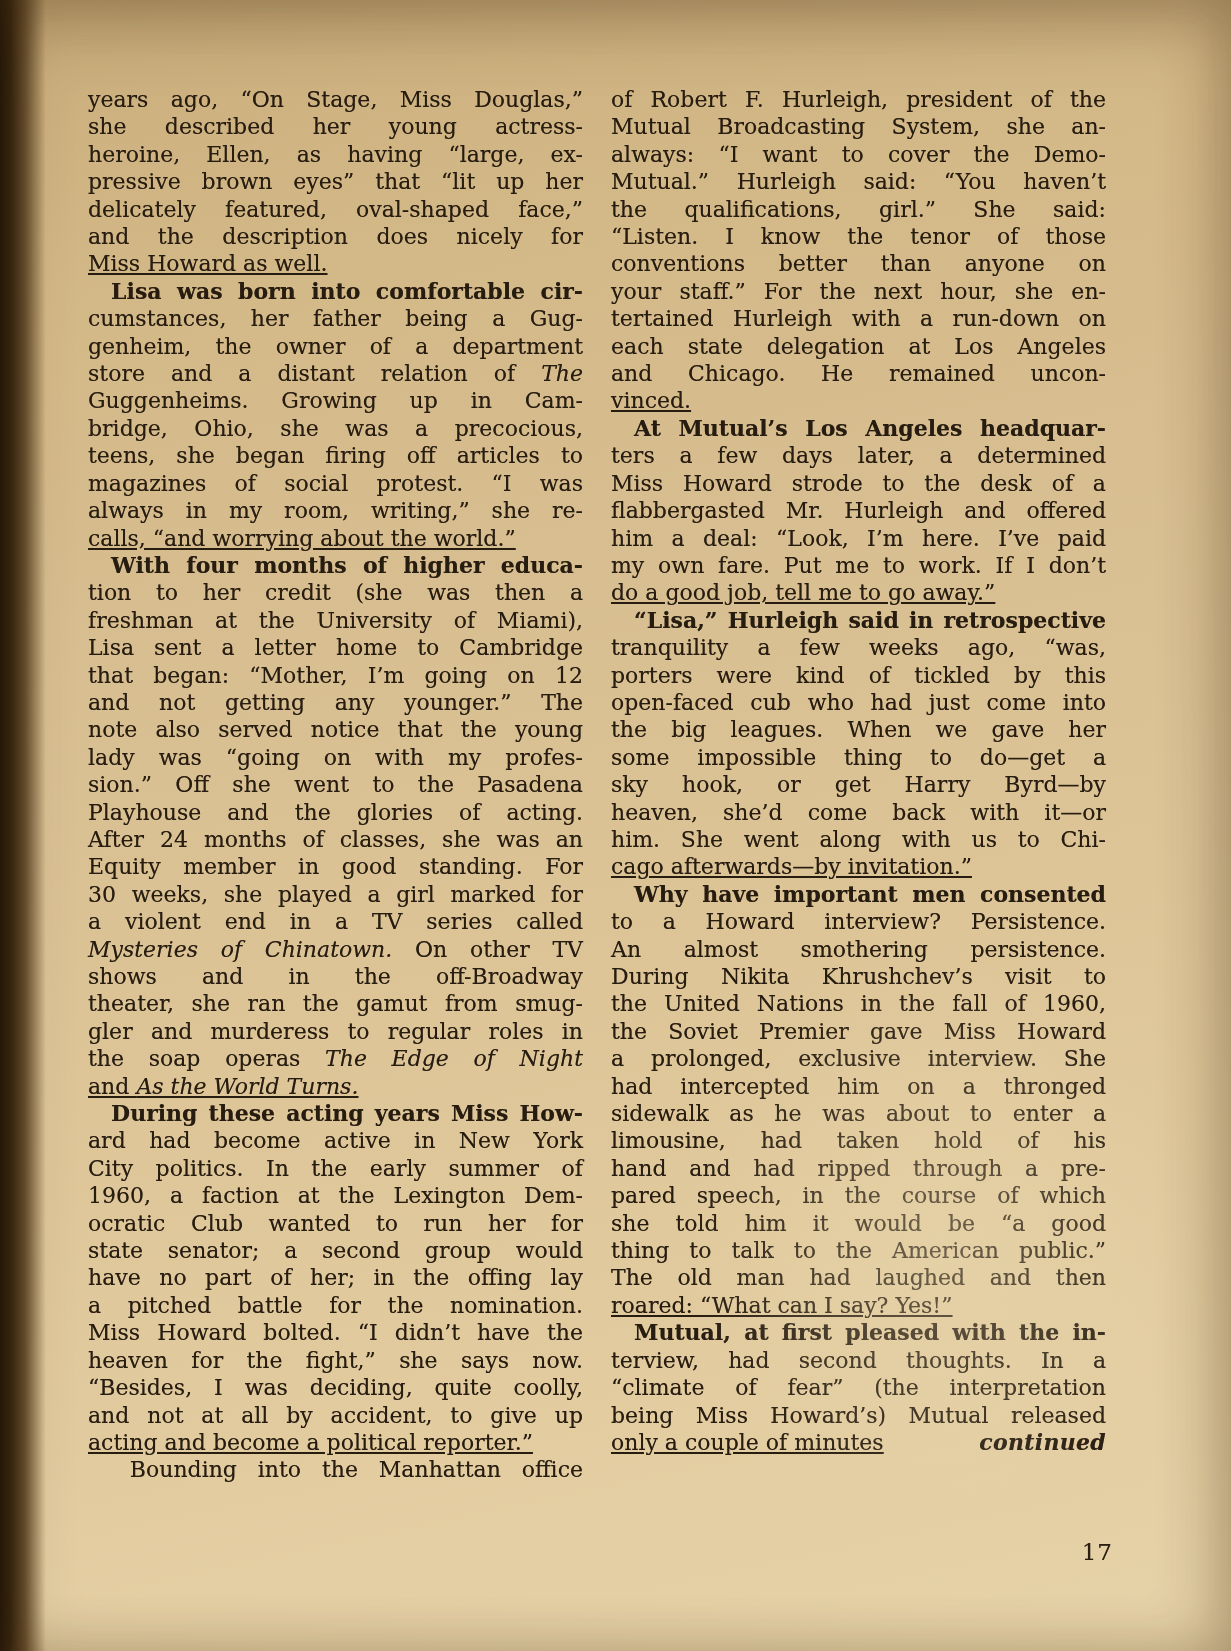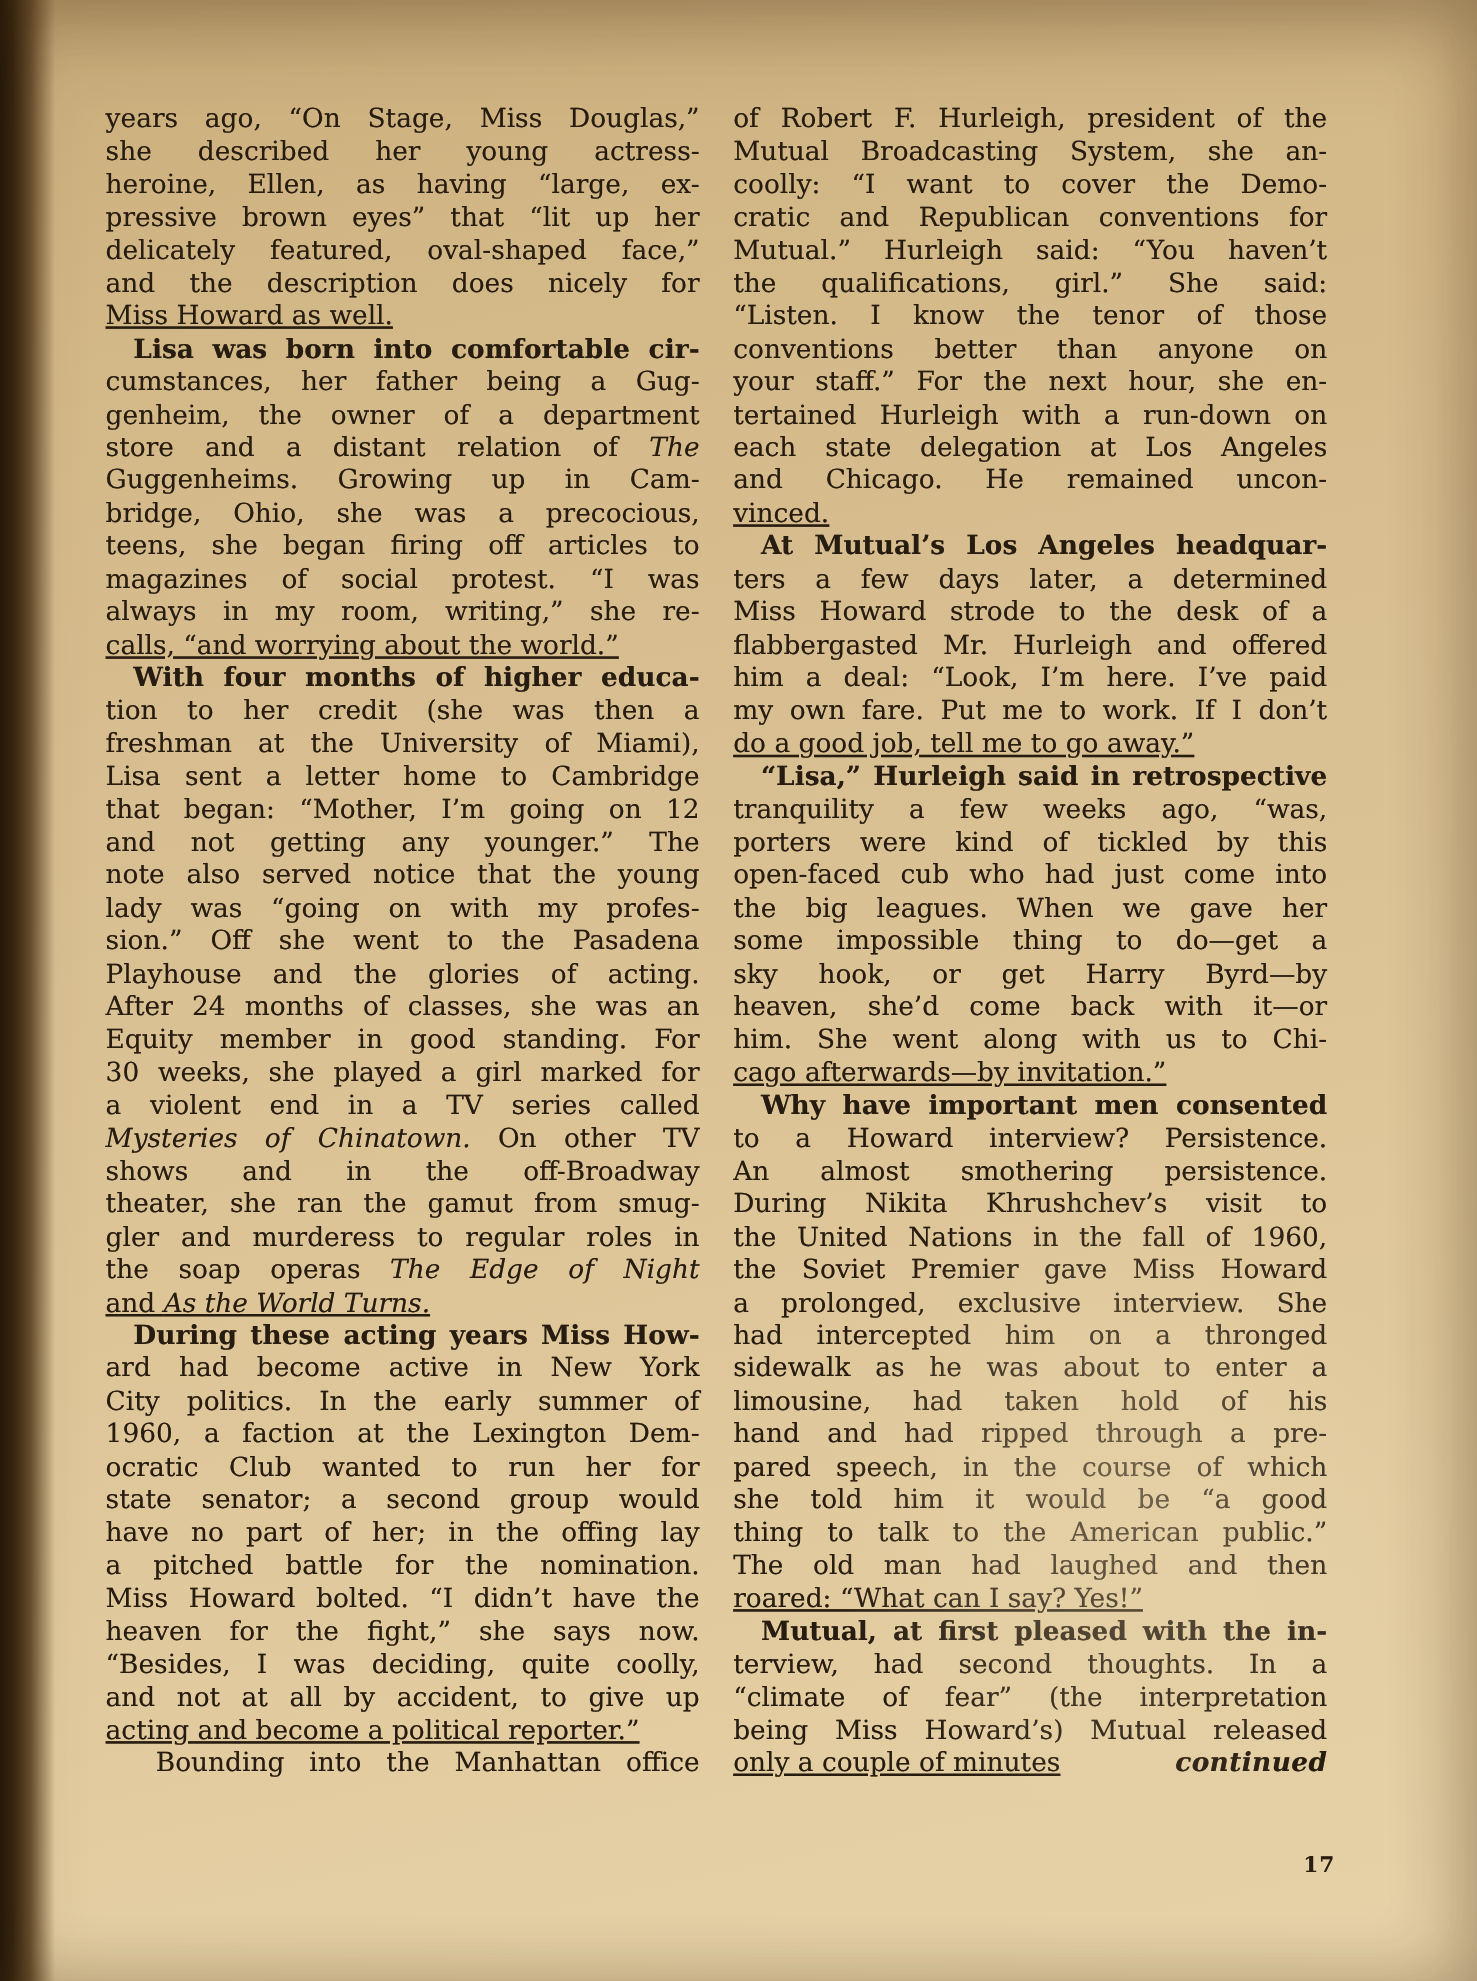--- a/index.html
+++ b/index.html
@@ -51,21 +51,21 @@
   .line.indent2 { text-indent: 1.9em; }
   .it { font-style: italic; }
   .continued {
     float: right;
     font-weight: bold;
     font-style: italic;
     letter-spacing: .3px;
   }
   .page-number {
     position: absolute; right: 118px; bottom: 86px;
-    font-weight: bold; font-size: 18px; color: #2a1e11;
+    font-weight: normal; font-size: 23px; color: #2a1e11;
     letter-spacing: 1px;
     text-shadow: 0 0 0.5px rgba(42,30,17,.5);
   }
 </style>
 </head>
 <body>
 
 <div class="page">
   <div class="content">
     <div class="column">
@@ -128,22 +128,21 @@
           <div class="line last"><span>acting and become a political reporter.”</span></div>
         </div>
         <div class="para">
           <div class="line indent2"><span>Bounding into the Manhattan office</span></div>
         </div>
       </div>
     <div class="column">
         <div class="para">
           <div class="line"><span>of Robert F. Hurleigh, president of the</span></div>
           <div class="line"><span>Mutual Broadcasting System, she an-</span></div>
-          <div class="line"><span>coolly: “I want to cover the Demo-</span></div>
-          <div class="line"><span>cratic and Republican conventions for</span></div>
+          <div class="line"><span>always: “I want to cover the Demo-</span></div>
           <div class="line"><span>Mutual.” Hurleigh said: “You haven’t</span></div>
           <div class="line"><span>the qualifications, girl.” She said:</span></div>
           <div class="line"><span>“Listen. I know the tenor of those</span></div>
           <div class="line"><span>conventions better than anyone on</span></div>
           <div class="line"><span>your staff.” For the next hour, she en-</span></div>
           <div class="line"><span>tertained Hurleigh with a run-down on</span></div>
           <div class="line"><span>each state delegation at Los Angeles</span></div>
           <div class="line"><span>and Chicago. He remained uncon-</span></div>
           <div class="line last"><span>vinced.</span></div>
         </div>

